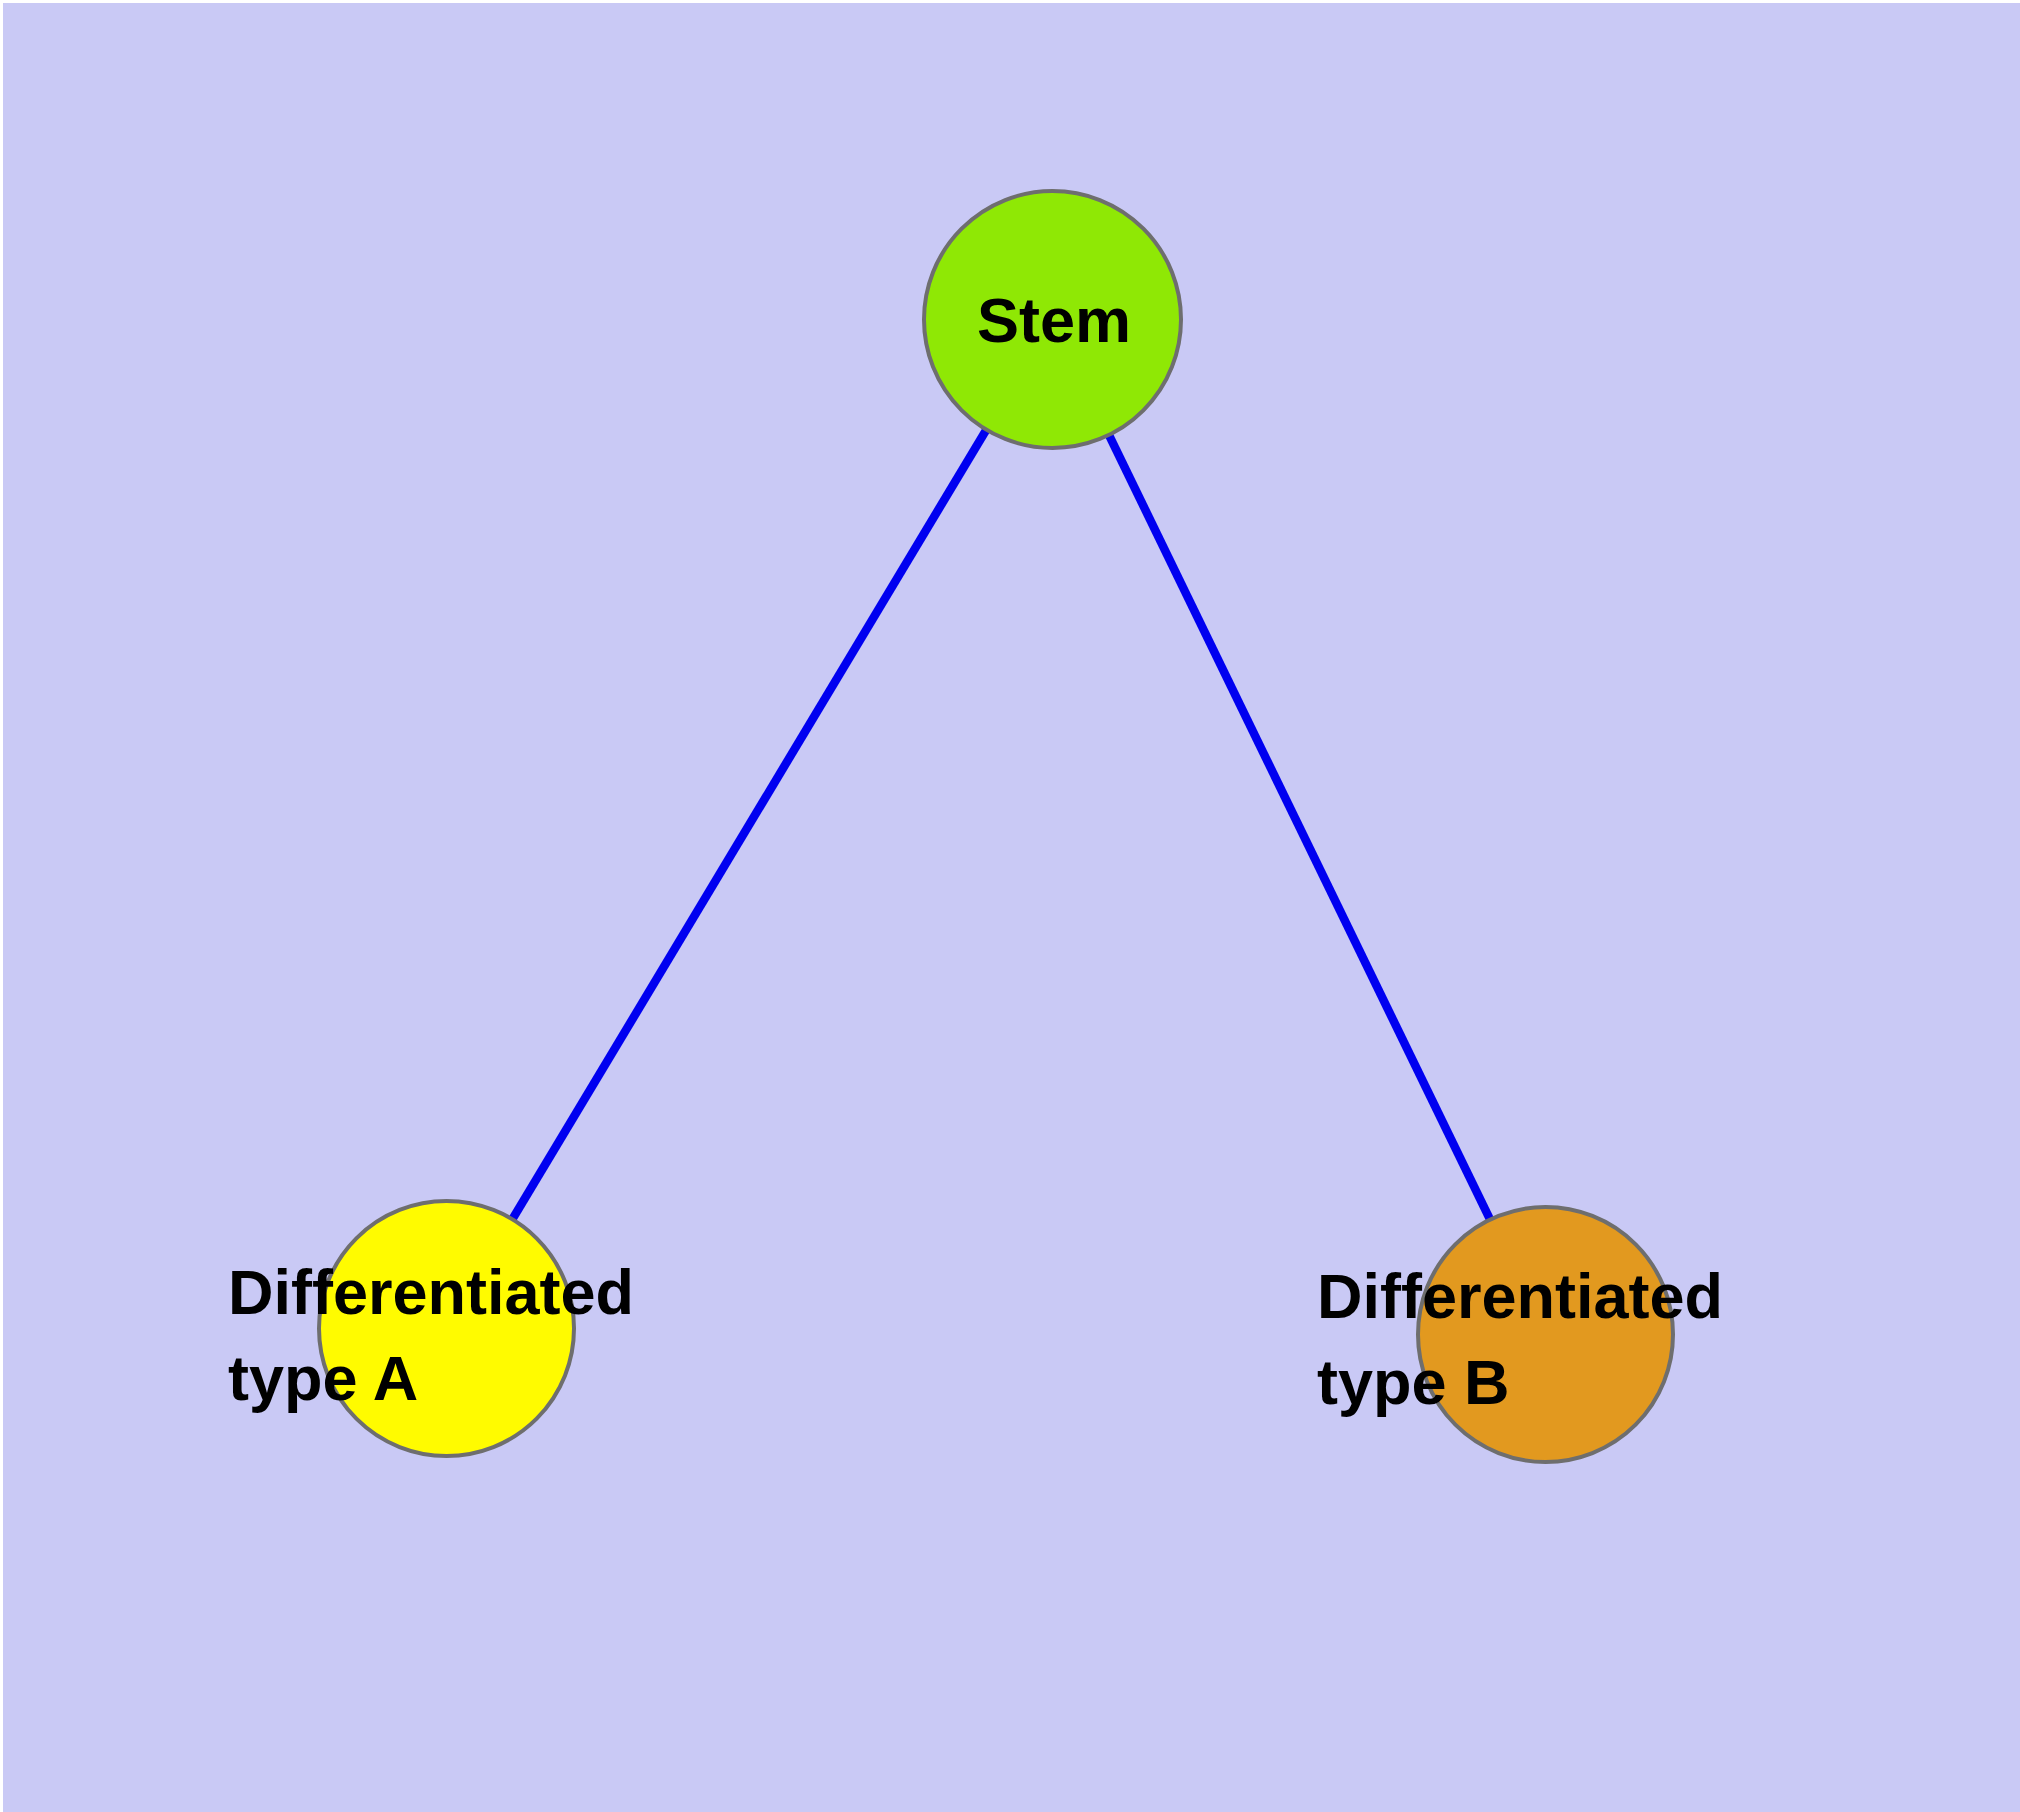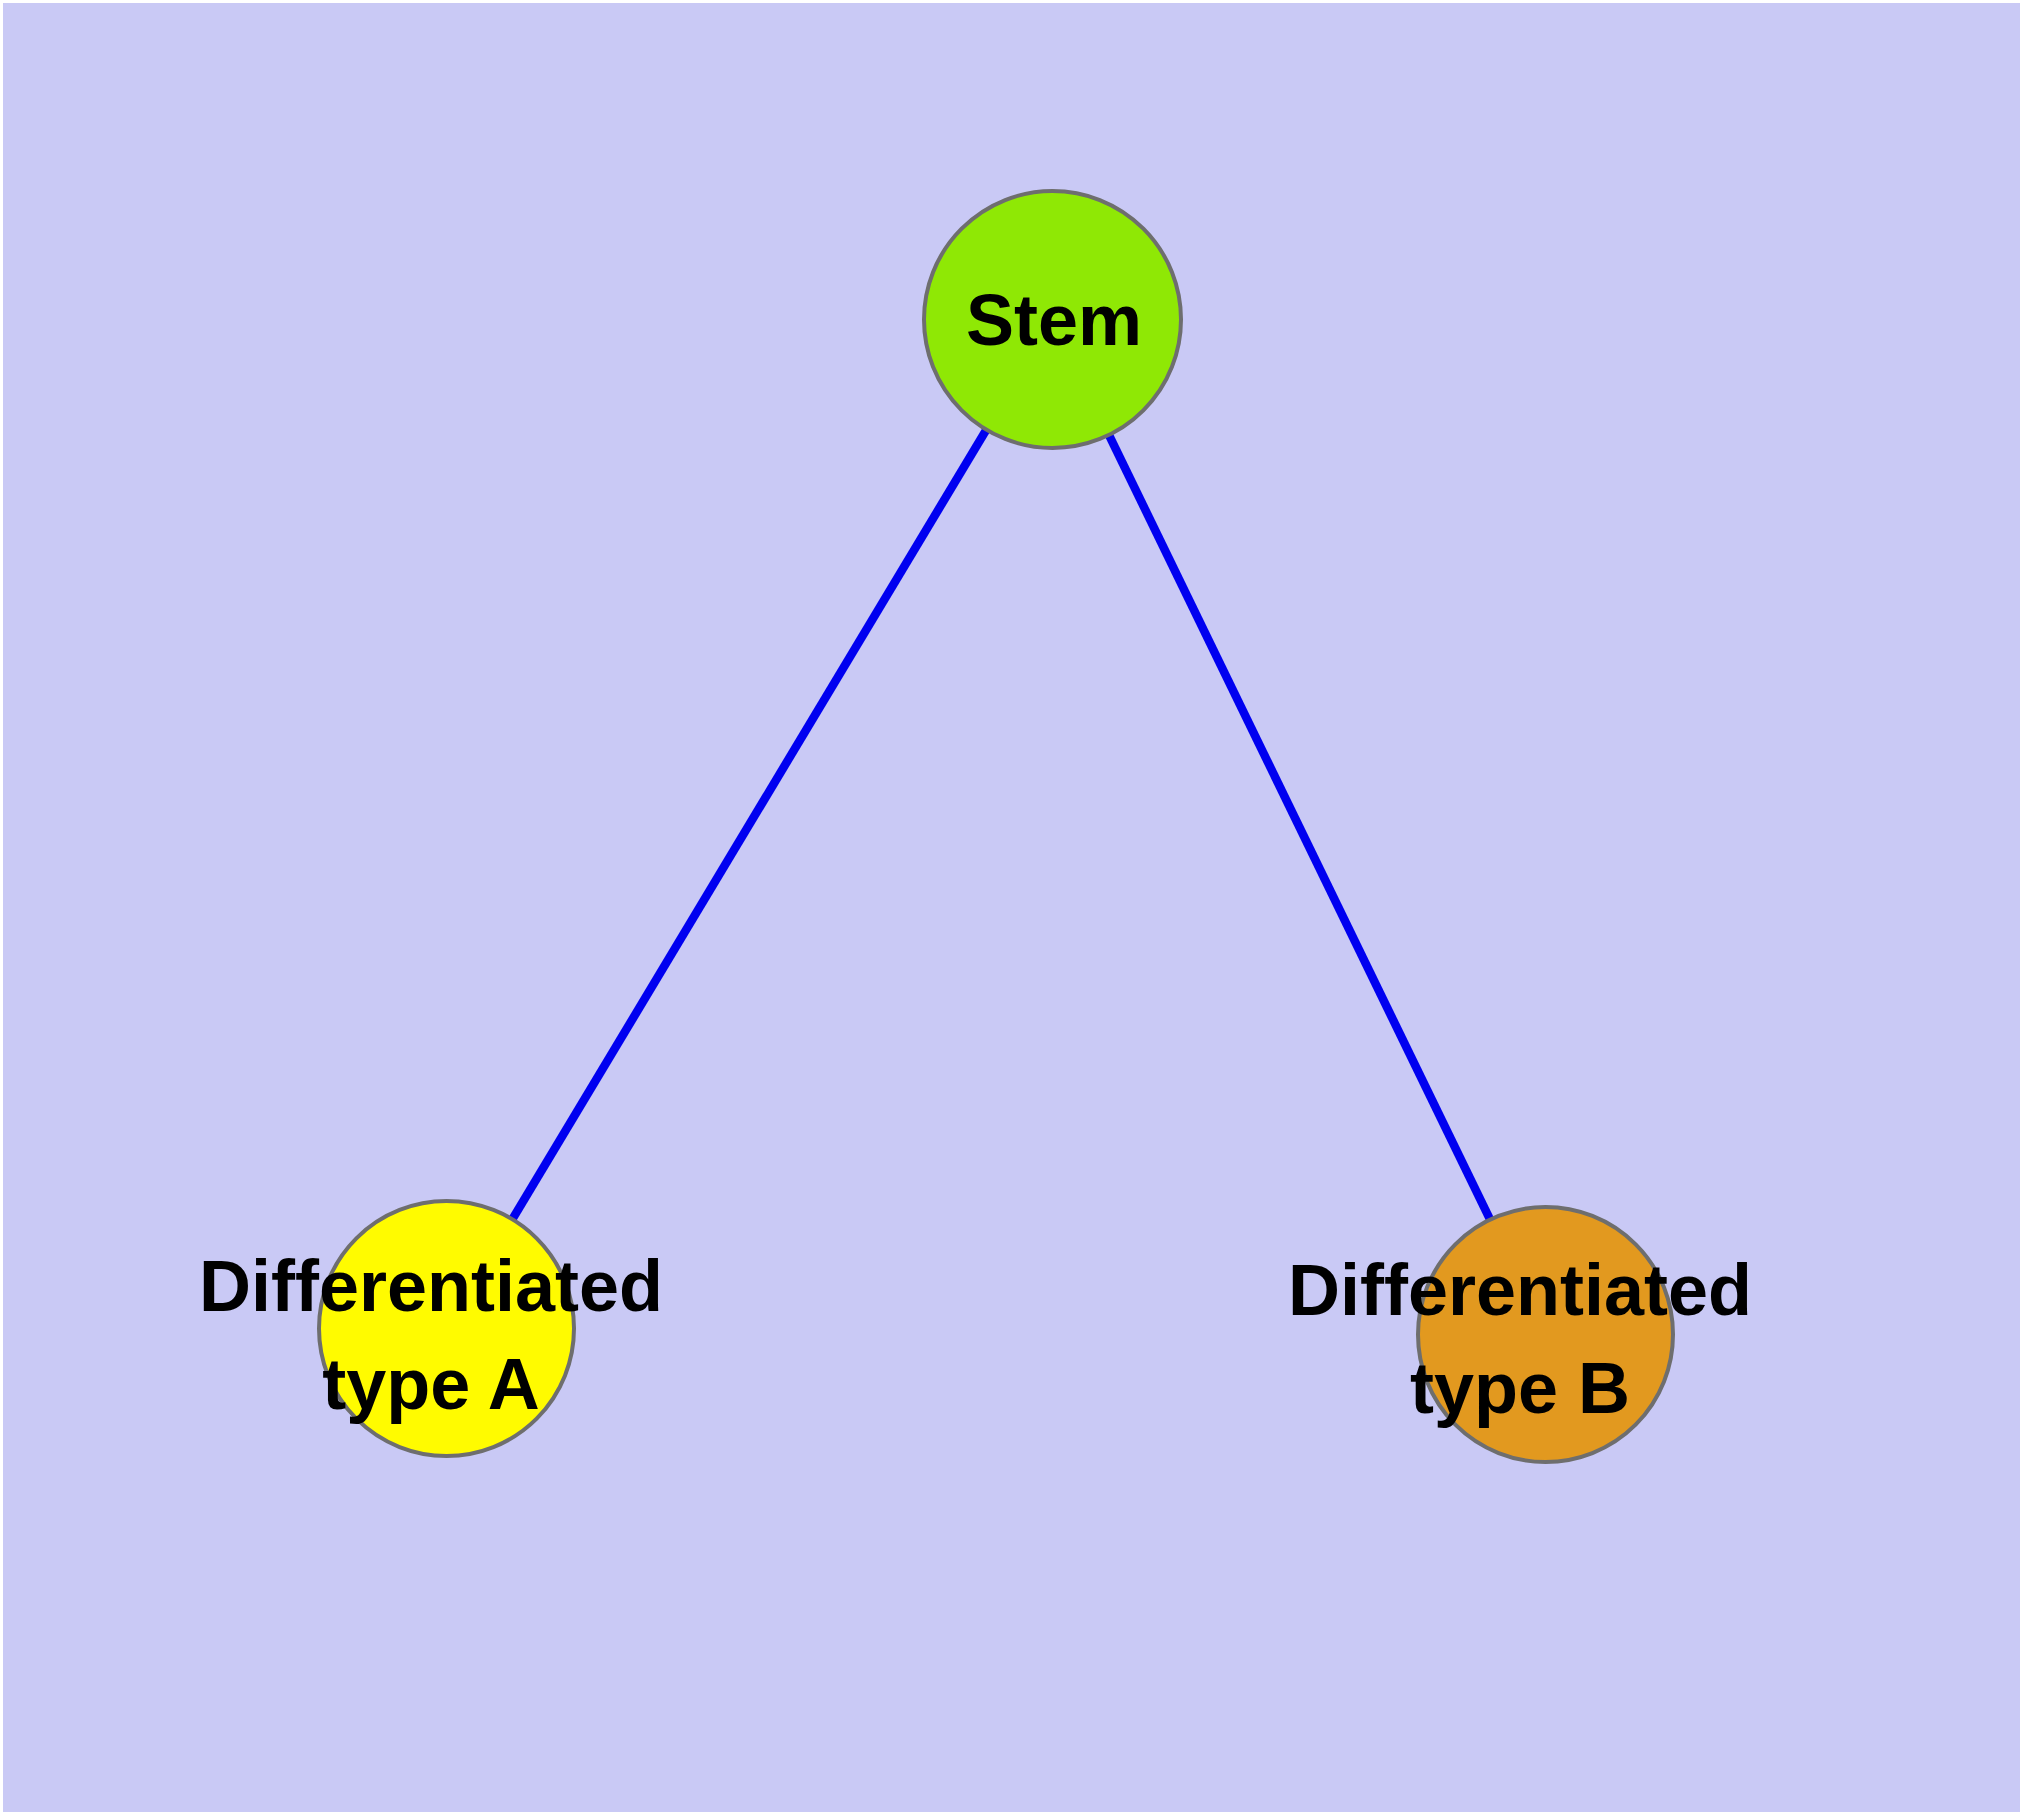--- a/index.html
+++ b/index.html
@@ -30,23 +30,22 @@
     border-radius: 50%;
     box-sizing: border-box;
     z-index: 2;
   }
   .node-label {
     position: absolute;
     transform: translate(-50%, -50%);
     z-index: 3;
     color: #000000;
     font-weight: bold;
-    font-size: 72px;
+    font-size: 63px;
     line-height: 1.36;
-    text-align: center;
     white-space: pre-line;
     letter-spacing: 0px;
   }
 </style>
 </head>
 <body>
 
 <div class="canvas" id="canvas" style="background: rgb(201, 201, 245);">
 
   <svg class="edges-layer" xmlns="http://www.w3.org/2000/svg" viewBox="0 0 2380 2134" width="2017" height="1809">

